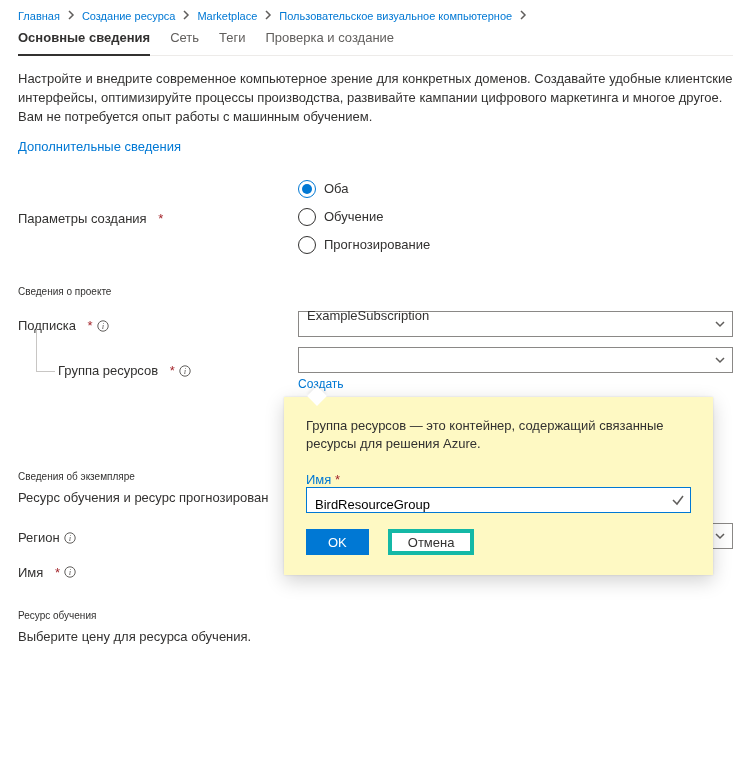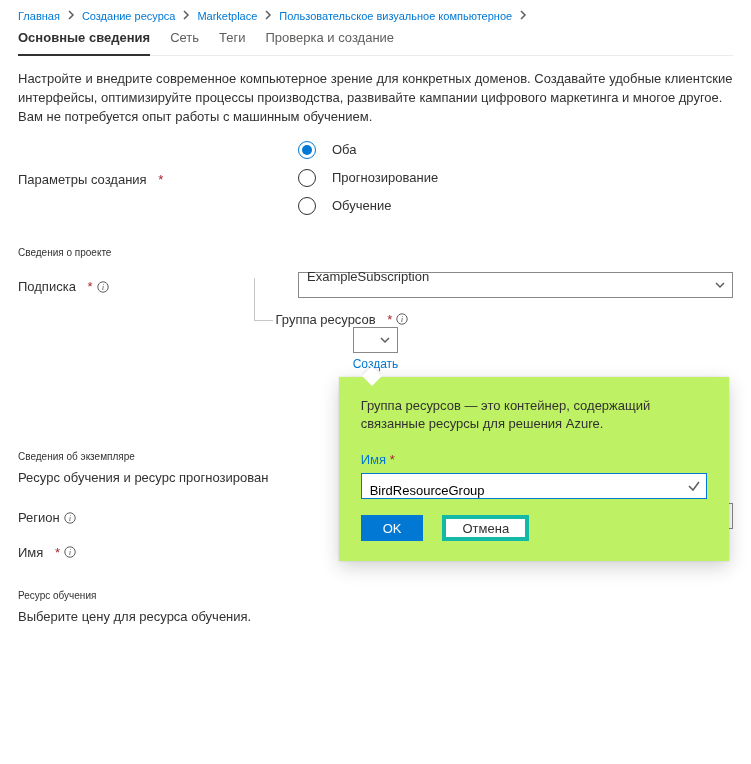--- a/index.html
+++ b/index.html
@@ -50,21 +50,21 @@
   }
   .form-control { flex: 1; }
   .req { color: #a4262c; }
   .info-icon { display: inline-flex; width: 12px; height: 12px; cursor: pointer; }
   .info-icon svg { width: 12px; height: 12px; }
   .info-icon circle { fill: none; stroke: #605e5c; stroke-width: 1; }
   .info-icon text { font-size: 9px; fill: #605e5c; font-family: Georgia, serif; font-style: italic; }
 
   
   .radio-group { display: flex; flex-direction: column; gap: 6px; }
-  .radio { display: flex; align-items: center; gap: 16px; cursor: pointer; padding: 2px 0; }
+  .radio { display: flex; align-items: center; gap: 8px; cursor: pointer; padding: 2px 0; }
   .radio-ind { width: 18px; height: 18px; border: 1px solid #323130; border-radius: 50%; display: flex; align-items: center; justify-content: center; flex-shrink: 0; }
   .radio.selected .radio-ind { border-color: #0078d4; }
   .radio.selected .radio-ind::after { content: ""; width: 10px; height: 10px; background: #0078d4; border-radius: 50%; }
 
   
   .section-h { font-size: 10px; font-weight: 400; margin: 30px 0 14px 0; }
   .section-sub { font-size: 13px; margin: -6px 0 14px 0; }
 
   
   .select, .textfield {
@@ -91,39 +91,39 @@
   .chev path { stroke: #605e5c; stroke-width: 1.5; fill: none; }
   .check-icon path { stroke: #605e5c; stroke-width: 1.5; fill: none; }
   .helper-link { color: #0078d4; font-size: 12px; cursor: pointer; margin-top: 4px; display: inline-block; position: relative; }
 
   
   .callout-anchor { position: relative; }
   .callout {
     position: absolute;
     top: 20px;
     left: -14px;
-    width: 390px;
-    background: #bef264;
+    width: 429px;
+    background: #fef9c3;
     box-shadow: 0 6px 18px rgba(0,0,0,0.18), 0 0 2px rgba(0,0,0,0.12);
     padding: 20px 22px 20px 22px;
     z-index: 10;
   }
   .callout::before {
     content: "";
     position: absolute;
     top: -8px;
     left: 26px;
     width: 14px;
     height: 14px;
     background: #fff;
     transform: rotate(45deg);
     box-shadow: -2px -2px 3px rgba(0,0,0,0.06);
   }
   .callout-desc { font-size: 13px; line-height: 1.45; margin-bottom: 18px; color: #323130; }
-  .callout-label { font-size: 13px; margin-bottom: 6px; }
+  .callout-label { font-size: 13px; }
   .callout-input {
     width: 100%; height: 26px; border: 1px solid #0078d4; padding: 8px 26px 0 8px;
     font-family: inherit; font-size: 13px; outline: none; position: relative;
     display: flex; align-items: center;
   }
   .callout-input-wrap { position: relative; margin-bottom: 16px; }
   .callout-input-wrap .check { position: absolute; right: 6px; top: 50%; transform: translateY(-50%); width: 14px; height: 14px; }
   .callout-btns { display: flex; gap: 19px; }
   .btn-primary {
     background: #0078d4; color: #fff; border: none; height: 26px; padding: 0 22px;
@@ -175,39 +175,40 @@
   
   <div class="tabs">
     <div class="tab active">Основные сведения</div>
     <div class="tab">Сеть</div>
     <div class="tab">Теги</div>
     <div class="tab">Проверка и создание</div>
   </div>
 
   
   <div class="intro">Настройте и внедрите современное компьютерное зрение для конкретных доменов. Создавайте удобные клиентские интерфейсы, оптимизируйте процессы производства, развивайте кампании цифрового маркетинга и многое другое. Вам не потребуется опыт работы с машинным обучением.</div>
+  <a class="link">Дополнительные сведения</a>
 
   
   <div class="form-row">
     <div class="form-label">
       <span>Параметры создания</span>&nbsp;<span class="req">*</span>
     </div>
     <div class="form-control">
       <div class="radio-group">
         <div class="radio selected">
           <div class="radio-ind"></div>
           <span>Оба</span>
         </div>
         <div class="radio">
           <div class="radio-ind"></div>
-          <span>Прогнозирование</span>
+          <span>Обучение</span>
         </div>
         <div class="radio">
           <div class="radio-ind"></div>
-          <span>Обучение</span>
+          <span>Прогнозирование</span>
         </div>
       </div>
     </div>
   </div>
 
   
   <div class="section-h">Сведения о проекте</div>
 
   <div class="form-row">
     <div class="form-label">
@@ -224,21 +225,21 @@
         <span>ExampleSubscription</span>
         <span class="chev">
             <svg viewBox="0 0 12 12">
               <path d="M2 4 L6 8 L10 4"></path>
             </svg>
           </span>
       </div>
     </div>
   </div>
 
-  <div class="form-row" style="margin-top:10px;flex-direction:column;">
+  <div class="form-row" style="margin-top:10px;">
     <div class="form-label indent indent-line">
       <span>Группа ресурсов</span>&nbsp;<span class="req">*</span>
       <span class="info-icon">
           <svg viewBox="0 0 12 12">
             <circle cx="6" cy="6" r="5.2"></circle>
             <text x="6" y="9" text-anchor="middle">i</text>
           </svg>
         </span>
     </div>
     <div class="form-control">

